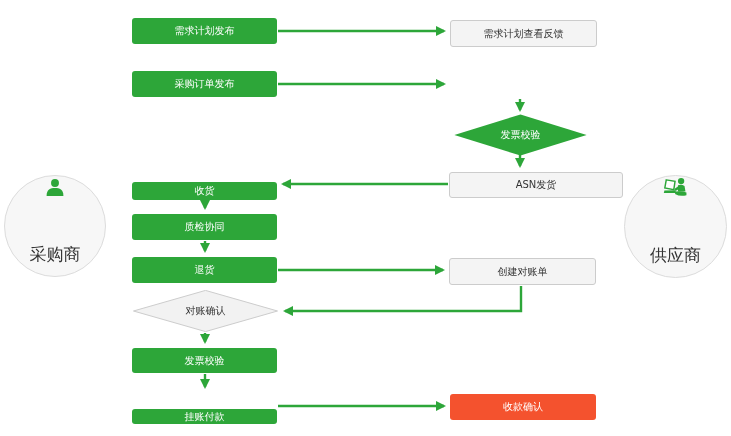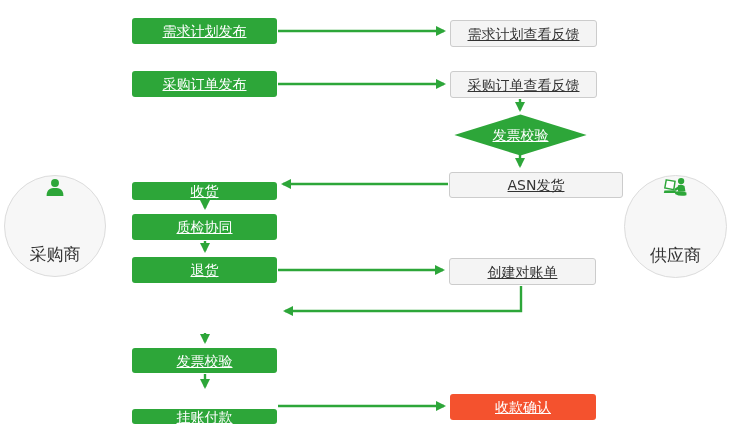--- a/index.html
+++ b/index.html
@@ -3,21 +3,21 @@
 <meta charset="utf-8">
 <style>
   html,body{margin:0;padding:0;background:#fff;}
   .stage{
     position:relative;width:731px;height:436px;background:#fff;overflow:hidden;
     font-family:"DejaVu Sans","Liberation Sans",sans-serif;
   }
   .stage svg.connectors{position:absolute;left:0;top:0;width:731px;height:436px;pointer-events:none;}
   .node{
     position:absolute;display:flex;align-items:center;justify-content:center;
-    font-size:14px;line-height:1;box-sizing:border-box;white-space:nowrap;text-decoration:underline;
+    font-size:10px;line-height:1;box-sizing:border-box;white-space:nowrap;
   }
   .gbox{background:var(--green);color:var(--text_white);border-radius:3px;}
   .wbox{background:var(--box_fill);color:var(--text_dark);border:1px solid var(--box_border);border-radius:3px;}
   .obox{background:var(--orange);color:var(--text_white);border-radius:3px;}
   .diamond{background:transparent;}
   .diamond>svg{position:absolute;left:0;top:0;width:100%;height:100%;}
   .diamond>span{position:relative;z-index:1;}
   .diamond.green{color:var(--text_white);}
   .diamond.gray{color:var(--text_dark);}
   .actor{
@@ -66,35 +66,40 @@
   <div class="node gbox" style="left:132px;top:214px;width:145px;height:26px;">质检协同</div>
 
   <div class="node gbox" style="left:132px;top:257px;width:145px;height:26px;">退货</div>
 
   <div class="node gbox" style="left:132px;top:348px;width:145px;height:25px;">发票校验</div>
 
   <div class="node gbox" style="left:132px;top:393px;width:145px;height:15px;margin-top:16px;">挂账付款</div>
 
   <div class="node wbox" style="left:450px;top:20px;width:147px;height:27px;">需求计划查看反馈</div>
 
-  <div class="node wbox" style="left:450px;top:71px;width:147px;height:27px;">采购订单查看反馈</div>
 
   <div class="node wbox" style="left:449px;top:172px;width:174px;height:26px;">ASN发货</div>
 
   <div class="node wbox" style="left:449px;top:258px;width:147px;height:27px;">创建对账单</div>
 
   <div class="node obox" style="left:450px;top:394px;width:146px;height:26px;">收款确认</div>
 
   <div class="node diamond green" style="left:453px;top:114px;width:135px;height:42px;">
     <svg viewBox="0 0 100 100" preserveAspectRatio="none">
       <polygon points="50,1 99,50 50,99 1,50" fill="var(--green)"></polygon>
     </svg>
     <span>发票校验</span>
   </div>
 
+  <div class="node diamond gray" style="left:132px;top:290px;width:147px;height:42px;">
+    <svg viewBox="0 0 100 100" preserveAspectRatio="none">
+      <polygon points="50,1 99,50 50,99 1,50" fill="var(--diamond_gray_fill)" stroke="var(--box_border)" stroke-width="1" vector-effect="non-scaling-stroke"></polygon>
+    </svg>
+    <span>对账确认</span>
+  </div>
 
   <div class="actor" style="left:4px;top:175px;width:102px;height:102px;">
     <svg class="icon" viewBox="0 0 100 100">
       <g fill="var(--green)">
         <circle cx="50" cy="30" r="17"></circle>
         <path d="M14,84 C14,58 30,51 50,51 C70,51 86,58 86,84 L86,86 L14,86 Z"></path>
       </g>
     </svg>
     <span class="alabel">采购商</span>
   </div>

